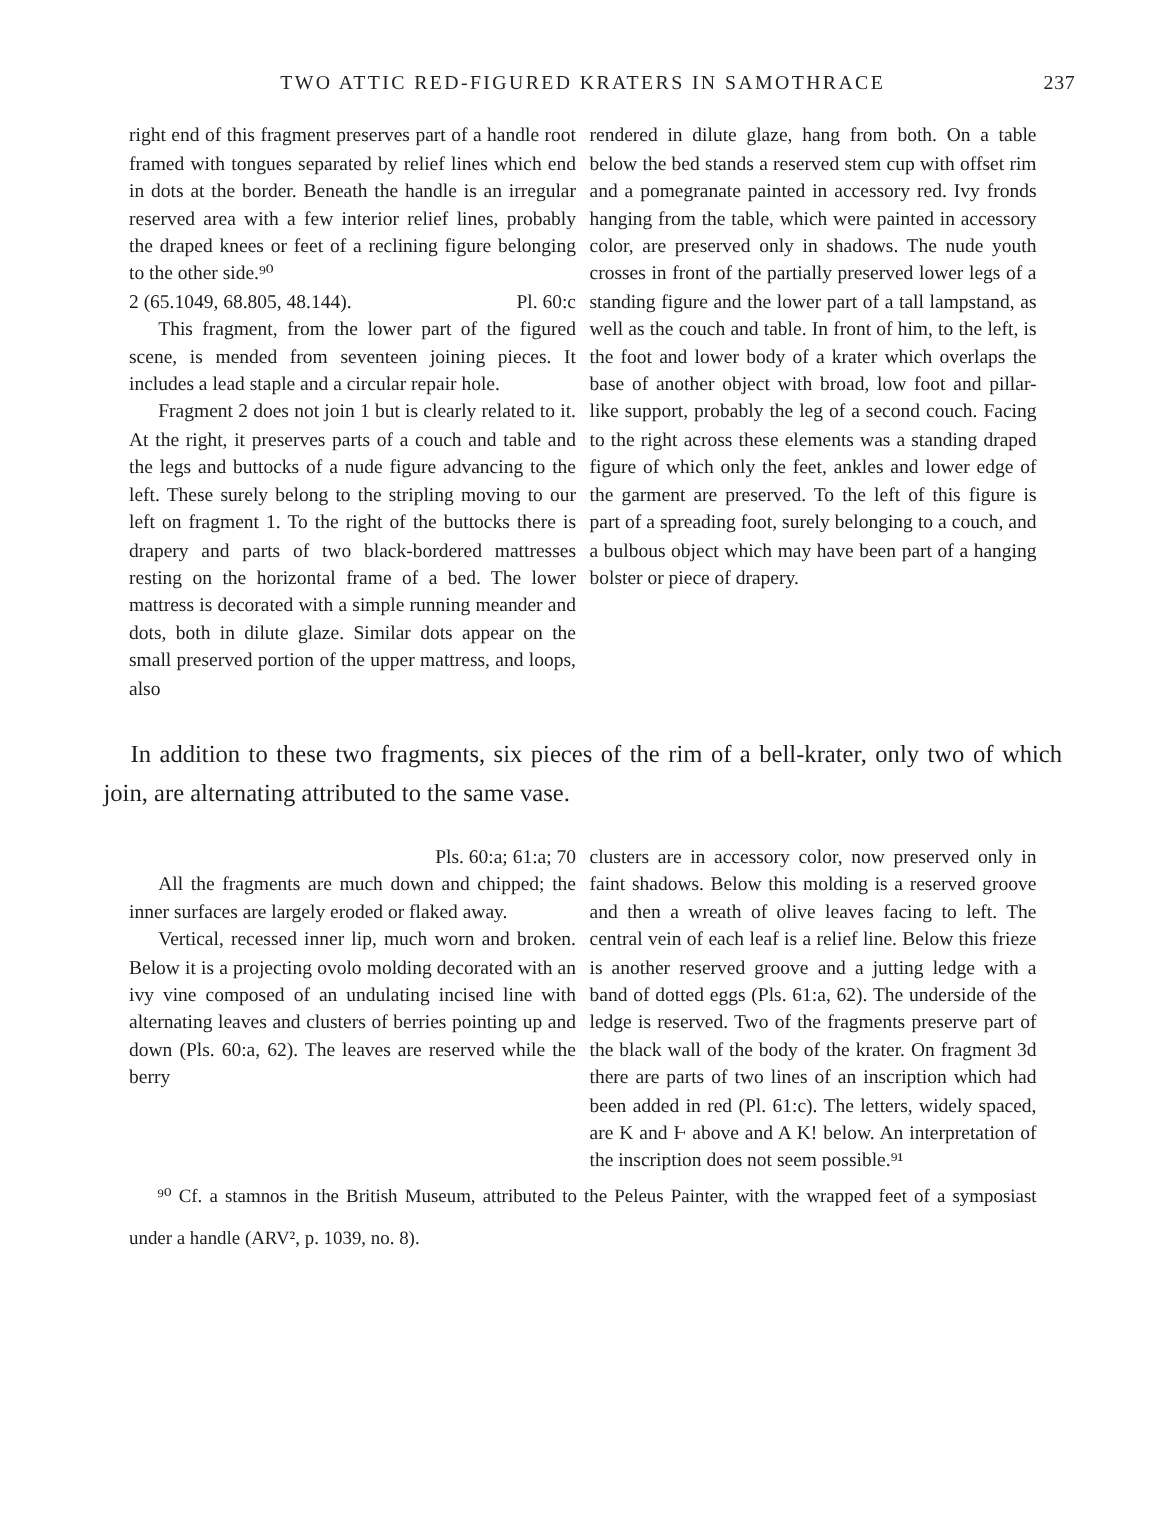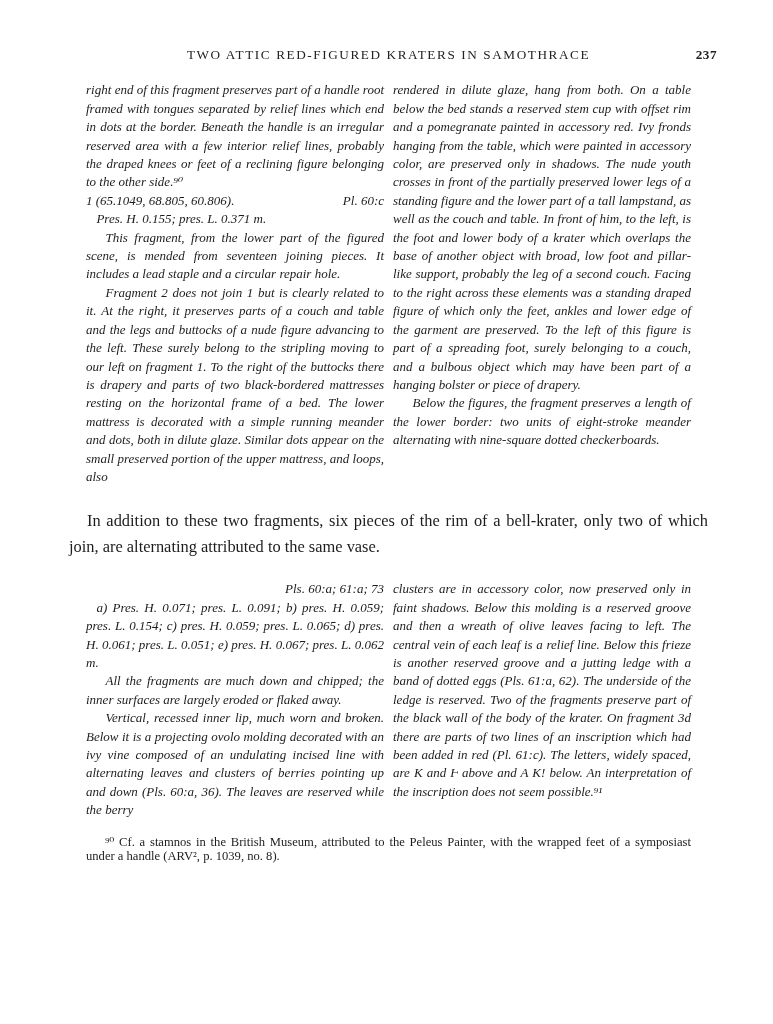--- a/index.html
+++ b/index.html
@@ -24,89 +24,83 @@
     letter-spacing: 1.6px;
     color: #222;
     margin-bottom: 17px;
     white-space: nowrap;
   }
   .page-num {
     position: absolute;
     right: -26px;
     top: 0;
     letter-spacing: 0.5px;
-    font-weight: bold;
   }
   .two-col {
     display: flex;
     gap: 9px;
-    font-style: italic;
   }
   .col { flex: 1 1 0; min-width: 0; }
   p { text-align: justify; }
   .indent { text-indent: 1.5em; }
   .indent-sm { text-indent: 0.8em; }
   .entry-line {
     display: flex;
     justify-content: space-between;
     white-space: nowrap;
   }
   .plates-line { text-align: right; }
   .interlude {
     font-size: 16.4px;
     line-height: 26px;
     text-indent: 1.1em;
     text-align: justify;
     margin: 22px -17px 20px -17px;
   }
   .footnotes {
-    margin-top: 15px;
     font-size: 12.6px;
-    line-height: 14px;
+    line-height: 28px;
   }
   .footnote {
     text-indent: 1.5em;
     text-align: justify;
   }
 </style>
 </head>
 <body>
 
 <div class="page">
 
   <div class="running-header">
     <span>TWO ATTIC RED-FIGURED KRATERS IN SAMOTHRACE</span>
     <span class="page-num">237</span>
   </div>
 
   <div class="two-col">
     <div class="col">
       <p>right end of this fragment preserves part of a handle root framed with tongues separated by relief lines which end in dots at the border. Beneath the handle is an irregular reserved area with a few interior relief lines, probably the draped knees or feet of a reclining figure belonging to the other side.⁹⁰</p>
       <div class="entry-line">
-        <span>1 (65.1049, 68.805, 60.806).</span>
+        <span>2 (65.1049, 68.805, 48.144).</span>
         <span>Pl. 60:c</span>
       </div>
-      <p class="indent-sm">Pres. H. 0.155; pres. L. 0.371 m.</p>
       <p class="indent">This fragment, from the lower part of the figured scene, is mended from seventeen joining pieces. It includes a lead staple and a circular repair hole.</p>
       <p class="indent">Fragment 2 does not join 1 but is clearly related to it. At the right, it preserves parts of a couch and table and the legs and buttocks of a nude figure advancing to the left. These surely belong to the stripling moving to our left on fragment 1. To the right of the buttocks there is drapery and parts of two black-bordered mattresses resting on the horizontal frame of a bed. The lower mattress is decorated with a simple running meander and dots, both in dilute glaze. Similar dots appear on the small preserved portion of the upper mattress, and loops, also</p>
     </div>
     <div class="col">
       <p>rendered in dilute glaze, hang from both. On a table below the bed stands a reserved stem cup with offset rim and a pomegranate painted in accessory red. Ivy fronds hanging from the table, which were painted in accessory color, are preserved only in shadows. The nude youth crosses in front of the partially preserved lower legs of a standing figure and the lower part of a tall lampstand, as well as the couch and table. In front of him, to the left, is the foot and lower body of a krater which overlaps the base of another object with broad, low foot and pillar-like support, probably the leg of a second couch. Facing to the right across these elements was a standing draped figure of which only the feet, ankles and lower edge of the garment are preserved. To the left of this figure is part of a spreading foot, surely belonging to a couch, and a bulbous object which may have been part of a hanging bolster or piece of drapery.</p>
-      <p class="indent">Below the figures, the fragment preserves a length of the lower border: two units of eight-stroke meander alternating with nine-square dotted checkerboards.</p>
     </div>
   </div>
 
   <p class="interlude">In addition to these two fragments, six pieces of the rim of a bell-krater, only two of which join, are alternating attributed to the same vase.</p>
 
   <div class="two-col">
     <div class="col">
-      <p class="plates-line">Pls. 60:a; 61:a; 73</p>
-      <p class="indent-sm">a) Pres. H. 0.071; pres. L. 0.091; b) pres. H. 0.059; pres. L. 0.154; c) pres. H. 0.059; pres. L. 0.065; d) pres. H. 0.061; pres. L. 0.051; e) pres. H. 0.067; pres. L. 0.062 m.</p>
+      <p class="plates-line">Pls. 60:a; 61:a; 70</p>
       <p class="indent">All the fragments are much down and chipped; the inner surfaces are largely eroded or flaked away.</p>
-      <p class="indent">Vertical, recessed inner lip, much worn and broken. Below it is a projecting ovolo molding decorated with an ivy vine composed of an undulating incised line with alternating leaves and clusters of berries pointing up and down (Pls. 60:a, 36). The leaves are reserved while the berry</p>
+      <p class="indent">Vertical, recessed inner lip, much worn and broken. Below it is a projecting ovolo molding decorated with an ivy vine composed of an undulating incised line with alternating leaves and clusters of berries pointing up and down (Pls. 60:a, 62). The leaves are reserved while the berry</p>
     </div>
     <div class="col">
       <p>clusters are in accessory color, now preserved only in faint shadows. Below this molding is a reserved groove and then a wreath of olive leaves facing to left. The central vein of each leaf is a relief line. Below this frieze is another reserved groove and a jutting ledge with a band of dotted eggs (Pls. 61:a, 62). The underside of the ledge is reserved. Two of the fragments preserve part of the black wall of the body of the krater. On fragment 3d there are parts of two lines of an inscription which had been added in red (Pl. 61:c). The letters, widely spaced, are K and Ⱶ above and A K! below. An interpretation of the inscription does not seem possible.⁹¹</p>
     </div>
   </div>
 
   <div class="footnotes">
     <p class="footnote">⁹⁰ Cf. a stamnos in the British Museum, attributed to the Peleus Painter, with the wrapped feet of a symposiast under a handle (ARV², p. 1039, no. 8).</p>
   </div>
 

